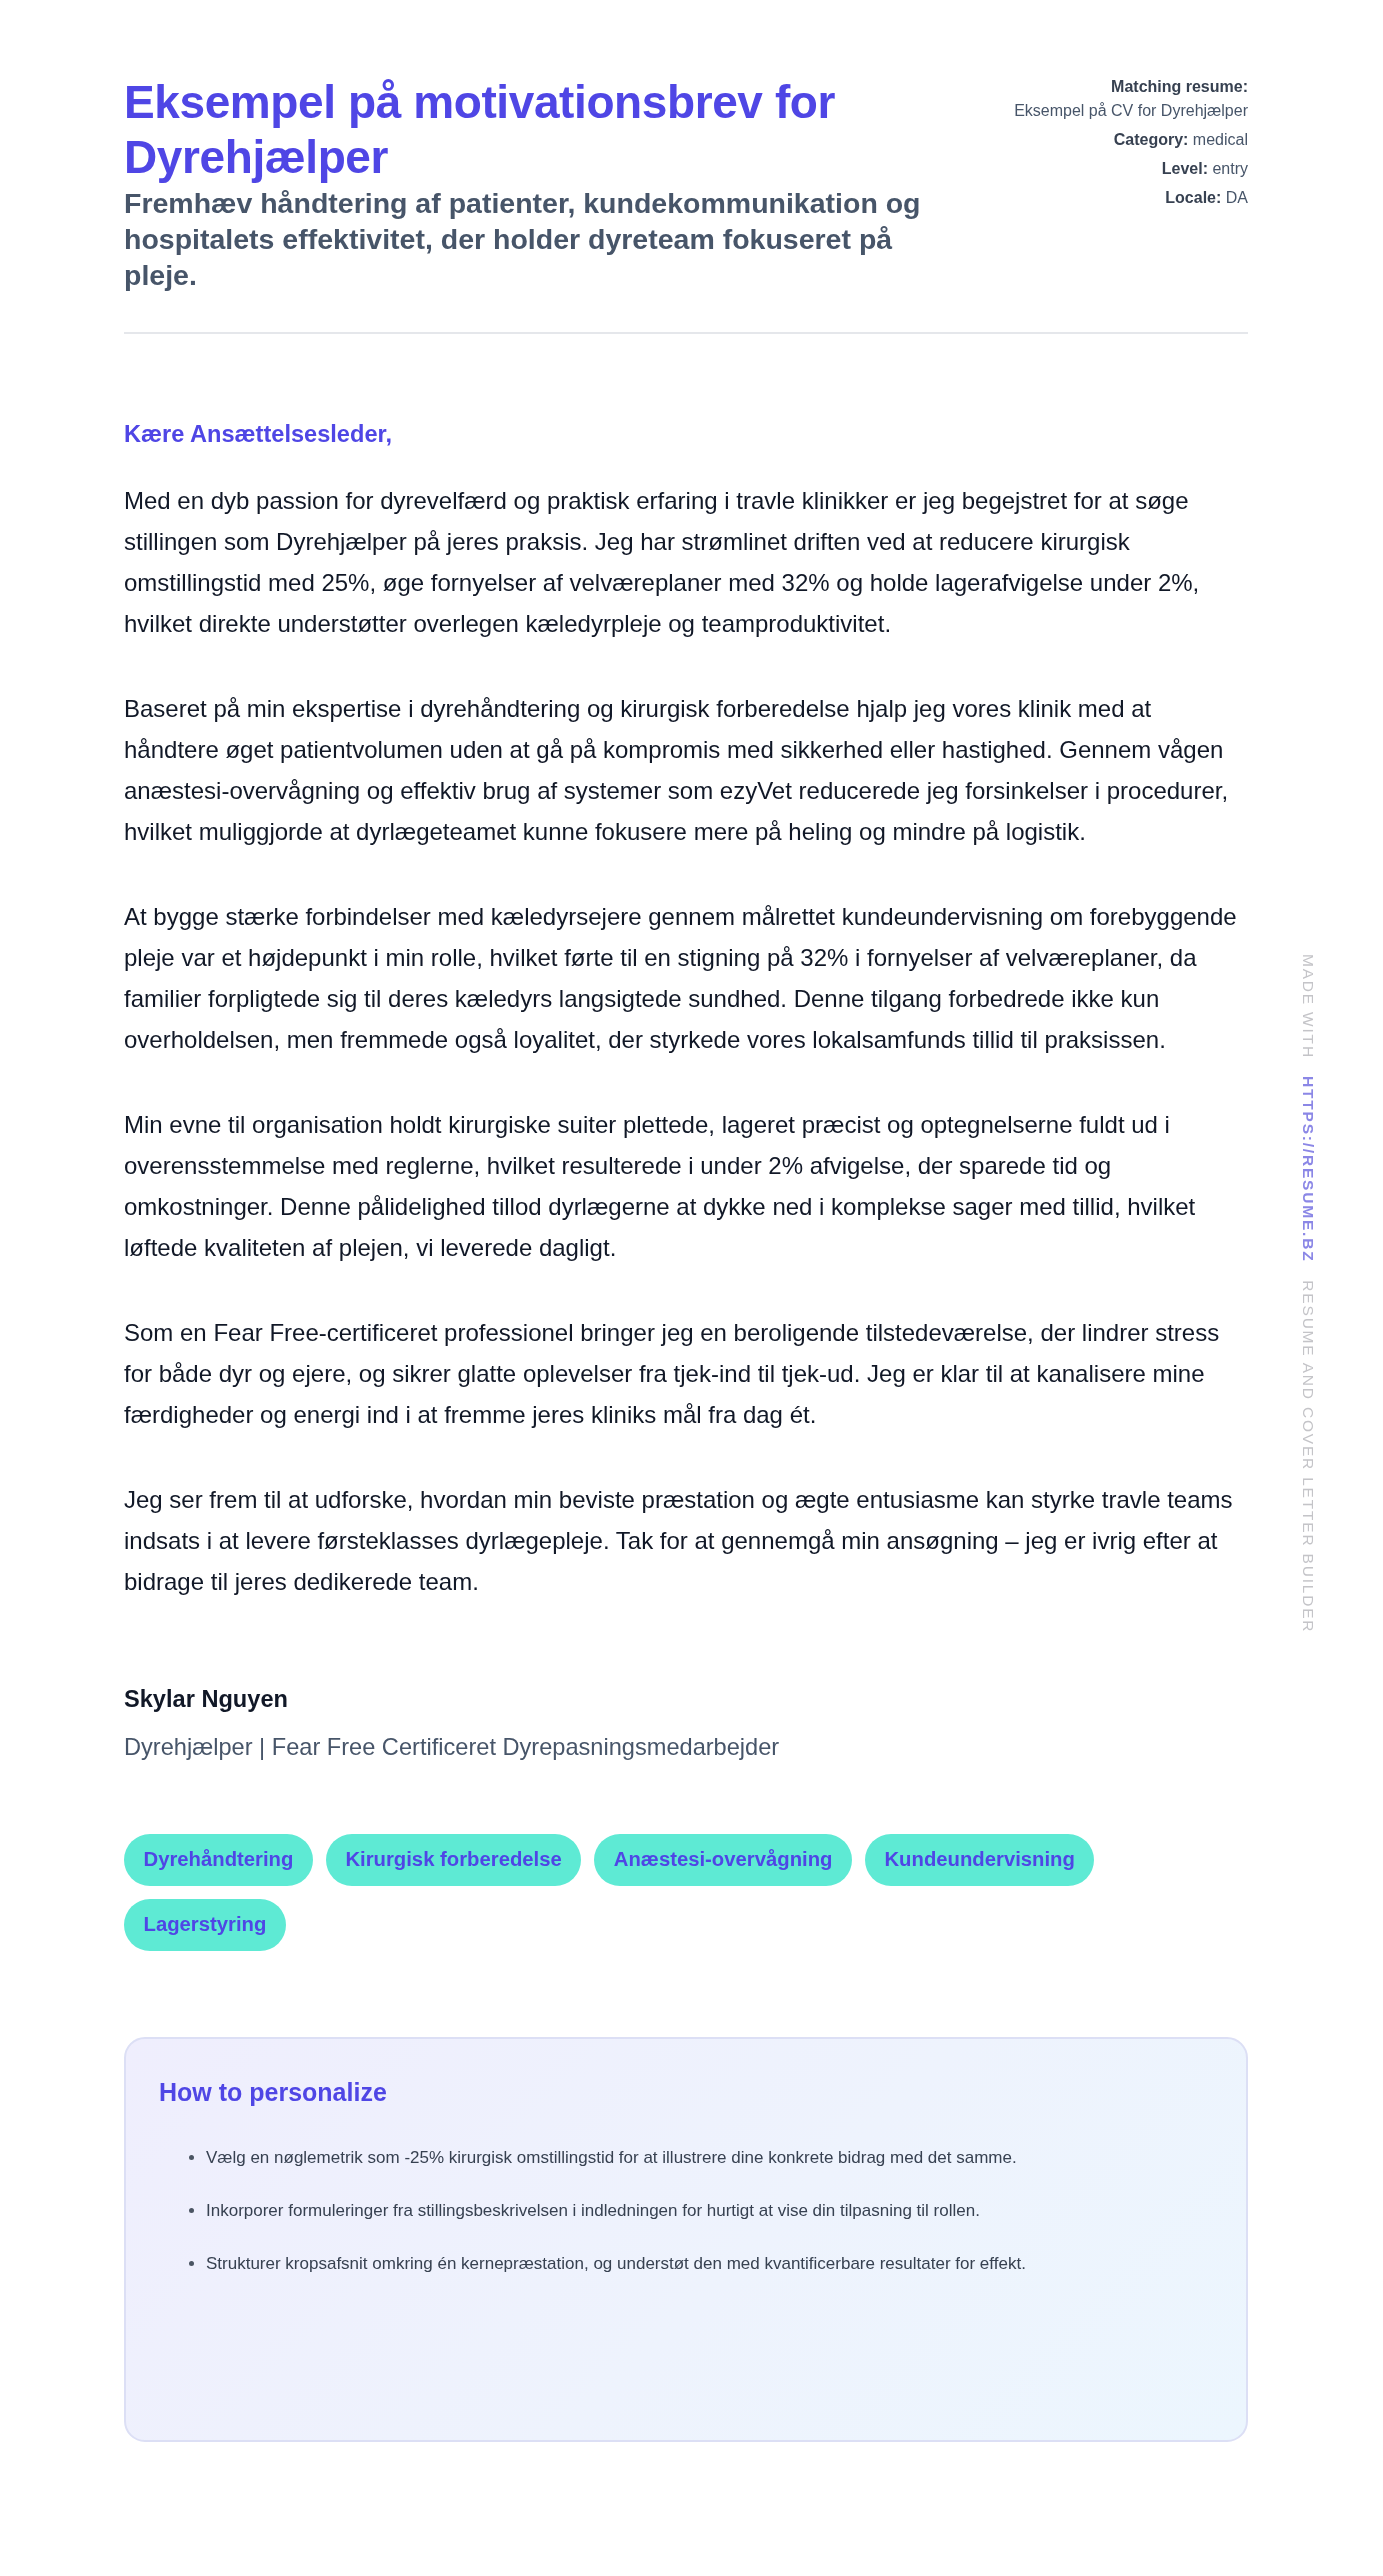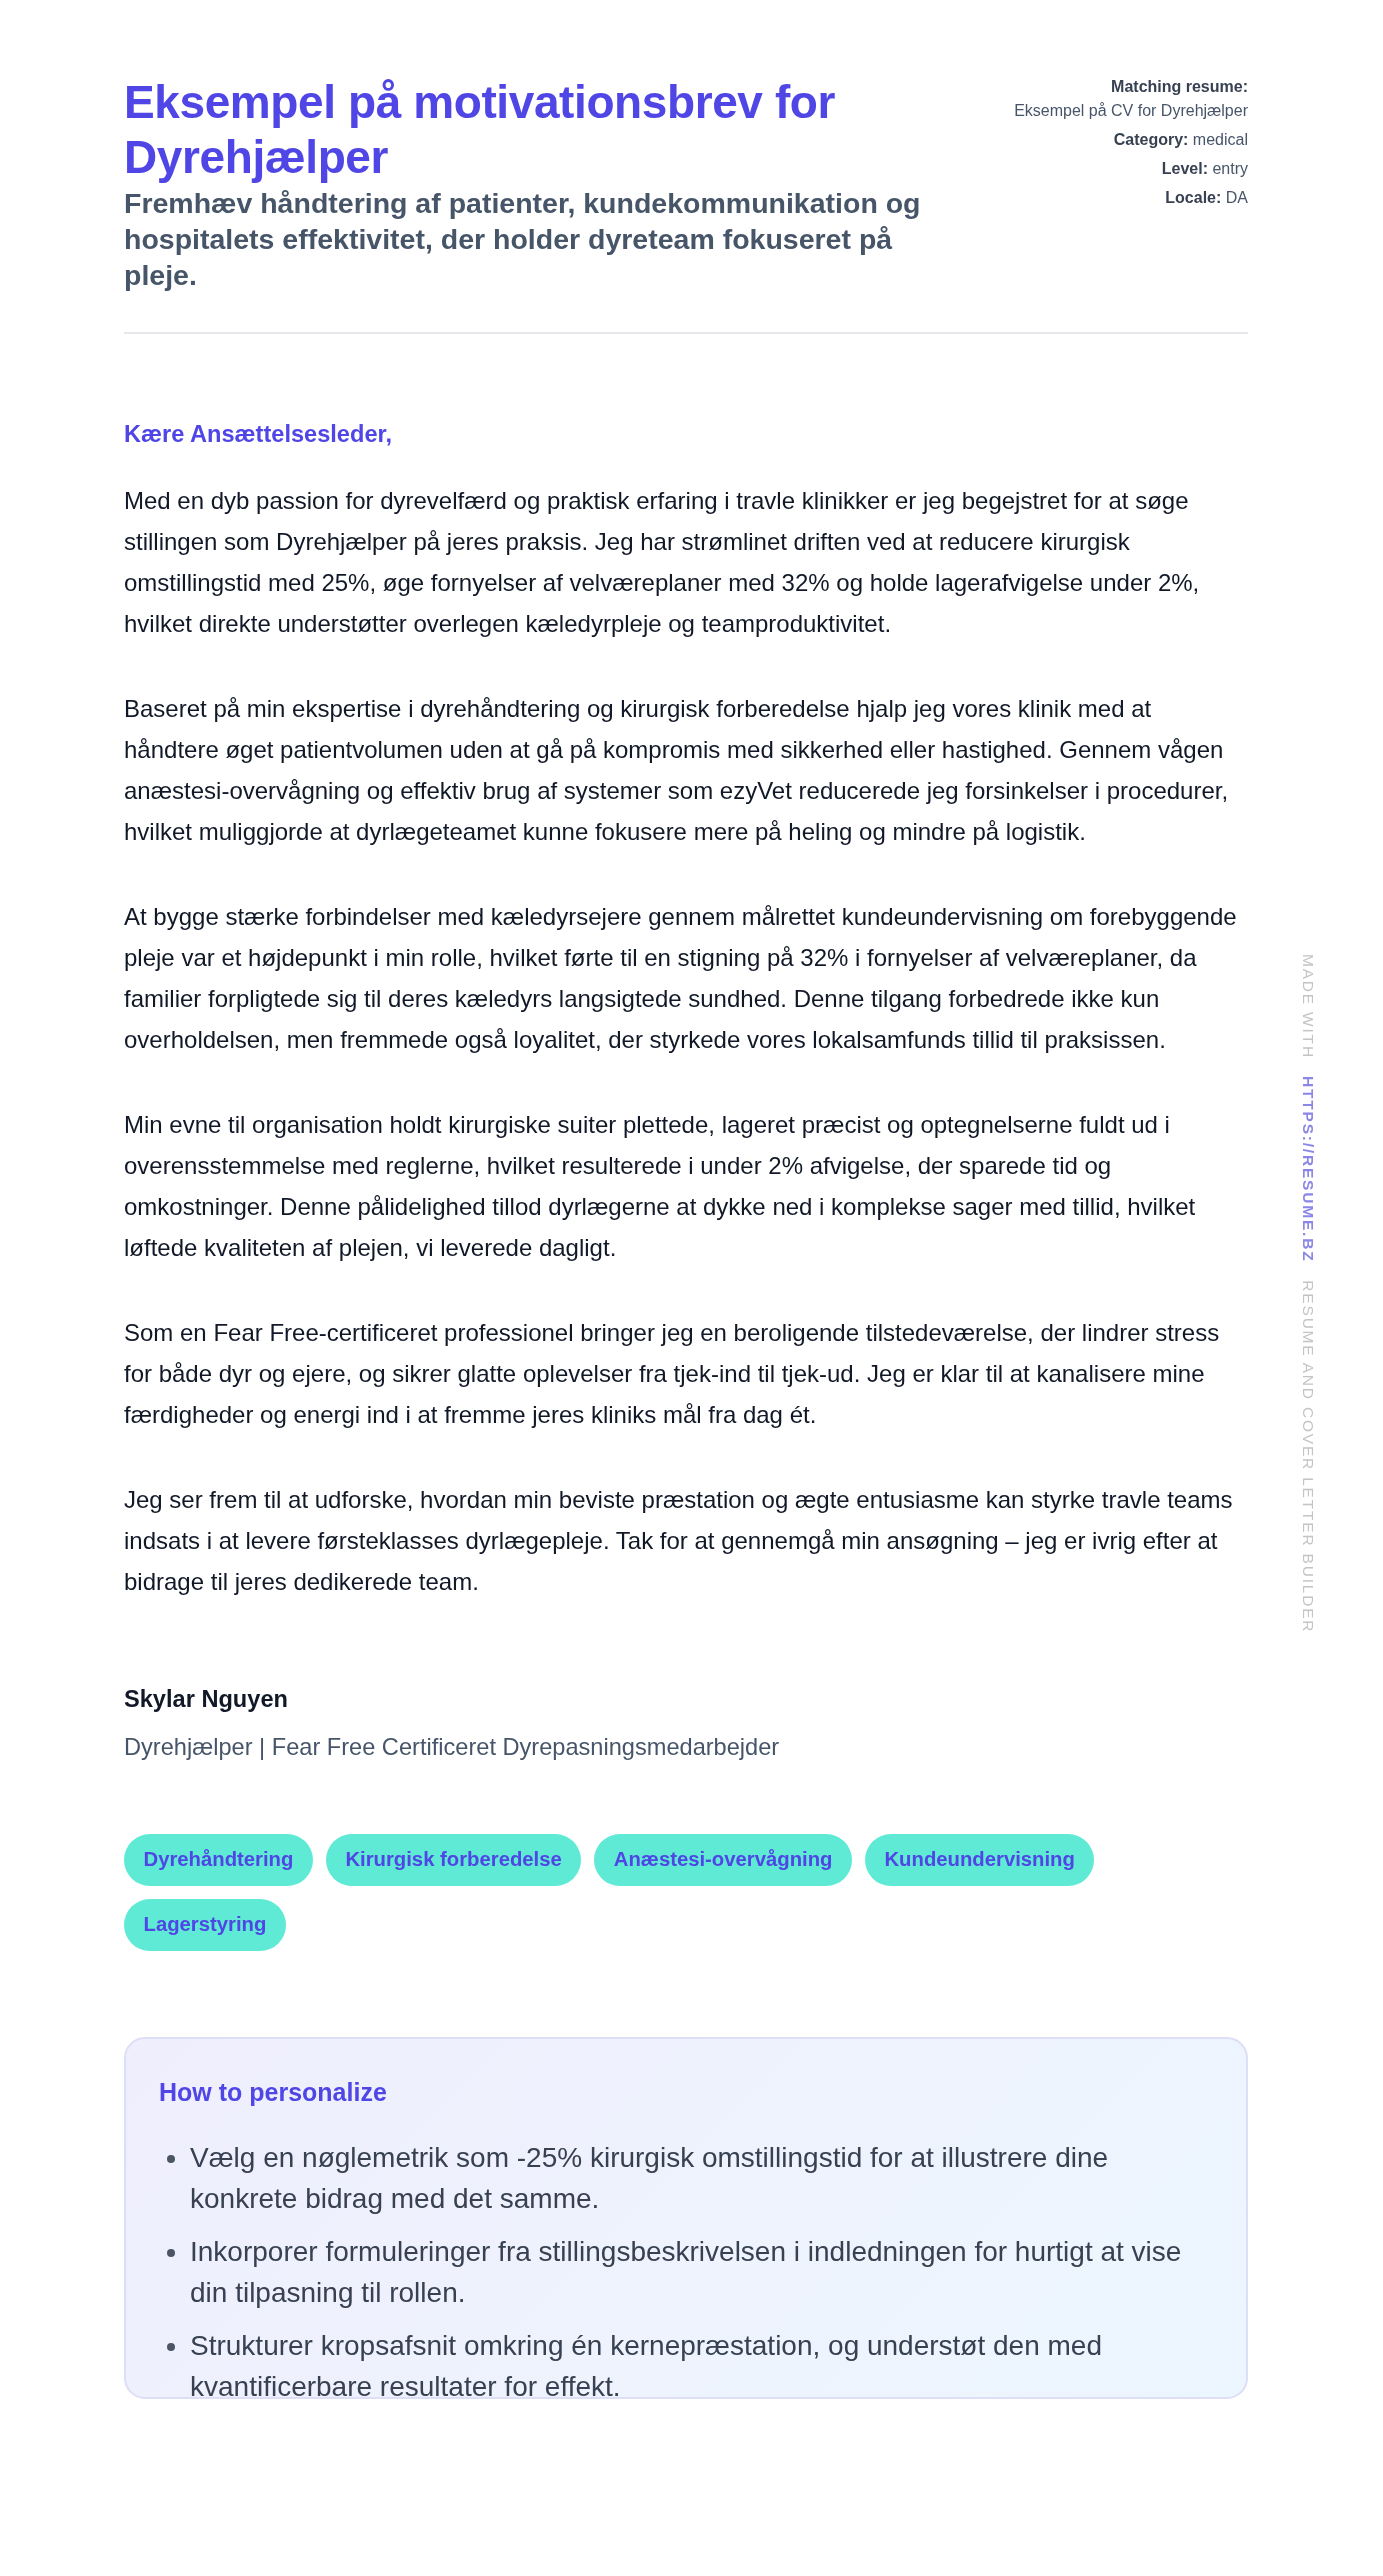--- a/index.html
+++ b/index.html
@@ -99,38 +99,38 @@
     color: #4f46e5;
     font-size: 20.3px;
     font-weight: 700;
     white-space: nowrap;
     cursor: pointer;
   }
   .card {
     margin-top: 86px;
     box-sizing: border-box;
     width: 1124px;
-    height: 362px;
+    height: 405px;
     border: 2.4px solid #dcdff5;
     border-radius: 21px;
     background: linear-gradient(135deg, #efeefd 0%, #eef3fd 55%, #ecf6fe 100%);
     padding: 37px 33px 0 33px;
   }
   .card-title {
     margin: 0 0 28px 0;
     font-size: 25px;
     line-height: 33px;
     font-weight: 700;
     color: #4f46e5;
   }
   .tips {
-    margin: 0;
+    margin: 16px;
     padding-left: 31px;
     color: #374151;
-    font-size: 28px;
+    font-size: 17px;
     line-height: 41px;
   }
   .tips li { margin-bottom: 12.2px; }
   .tips li::marker { color: #4b5563; }
 
   .watermark {
     position: absolute;
     left: 1299px;
     top: 954px;
     writing-mode: vertical-rl;

